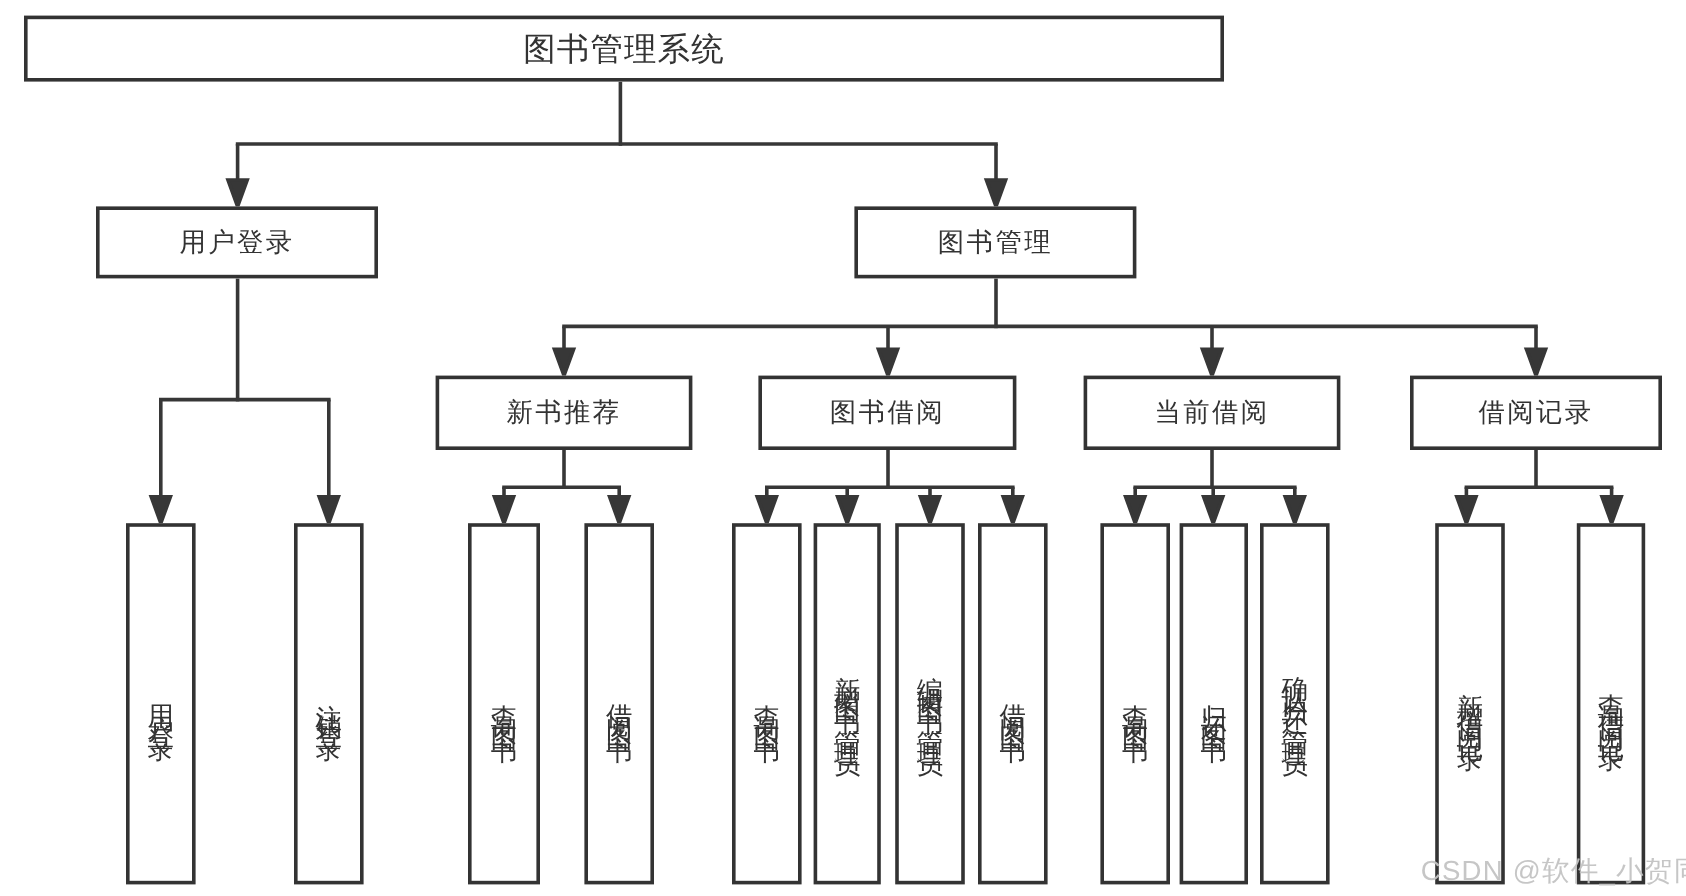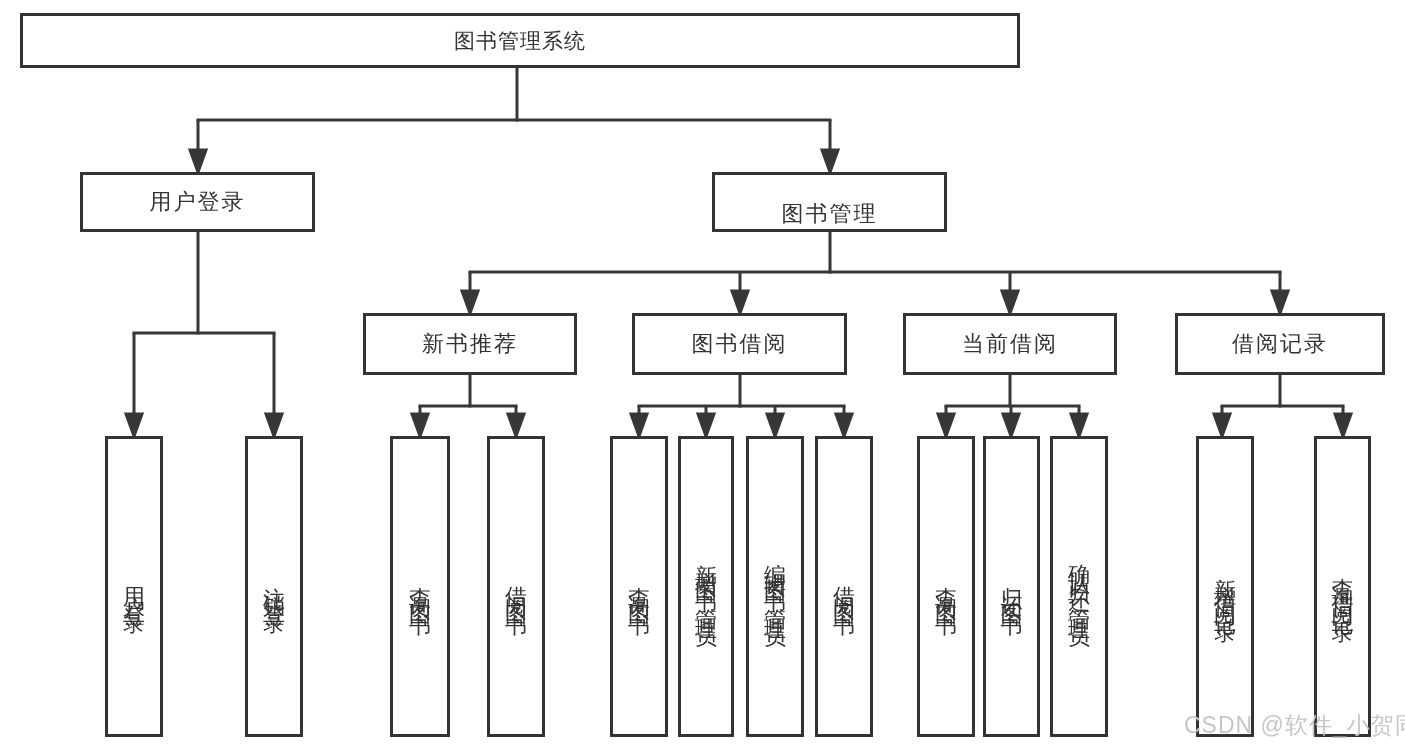--- a/index.html
+++ b/index.html
@@ -30,21 +30,21 @@
     align-items: center;
     justify-content: center;
     color: #333333;
   }
   .h-label {
     font-size: 22px;
     letter-spacing: 2px;
     white-space: nowrap;
   }
   .root-label {
-    font-size: 21px;
+    font-size: 27px;
     letter-spacing: 1px;
   }
   .leaf .v-label {
     writing-mode: vertical-rl;
     text-orientation: mixed;
     font-size: 22px;
     line-height: 1;
     letter-spacing: 9px;
     max-height: 290px;
   }
@@ -129,21 +129,21 @@
     </g>
   </svg>
 
   <div class="node" style="left:20px; top:13px; width:1000px; height:55px;">
     <span class="h-label root-label">图书管理系统</span>
   </div>
 
   <div class="node" style="left:80px; top:172px; width:235px; height:60px;">
     <span class="h-label">用户登录</span>
   </div>
-  <div class="node" style="left:712px; top:172px; width:235px; height:60px;align-items:flex-end;">
+  <div class="node" style="left:712px; top:172px; width:235px; height:60px;">
     <span class="h-label">图书管理</span>
   </div>
 
   <div class="node" style="left:632px; top:313px; width:215px; height:62px;">
     <span class="h-label">图书借阅</span>
   </div>
   <div class="node" style="left:363px; top:313px; width:214px; height:62px;">
     <span class="h-label">新书推荐</span>
   </div>
   <div class="node" style="left:903px; top:313px; width:214px; height:62px;align-items:center;">

